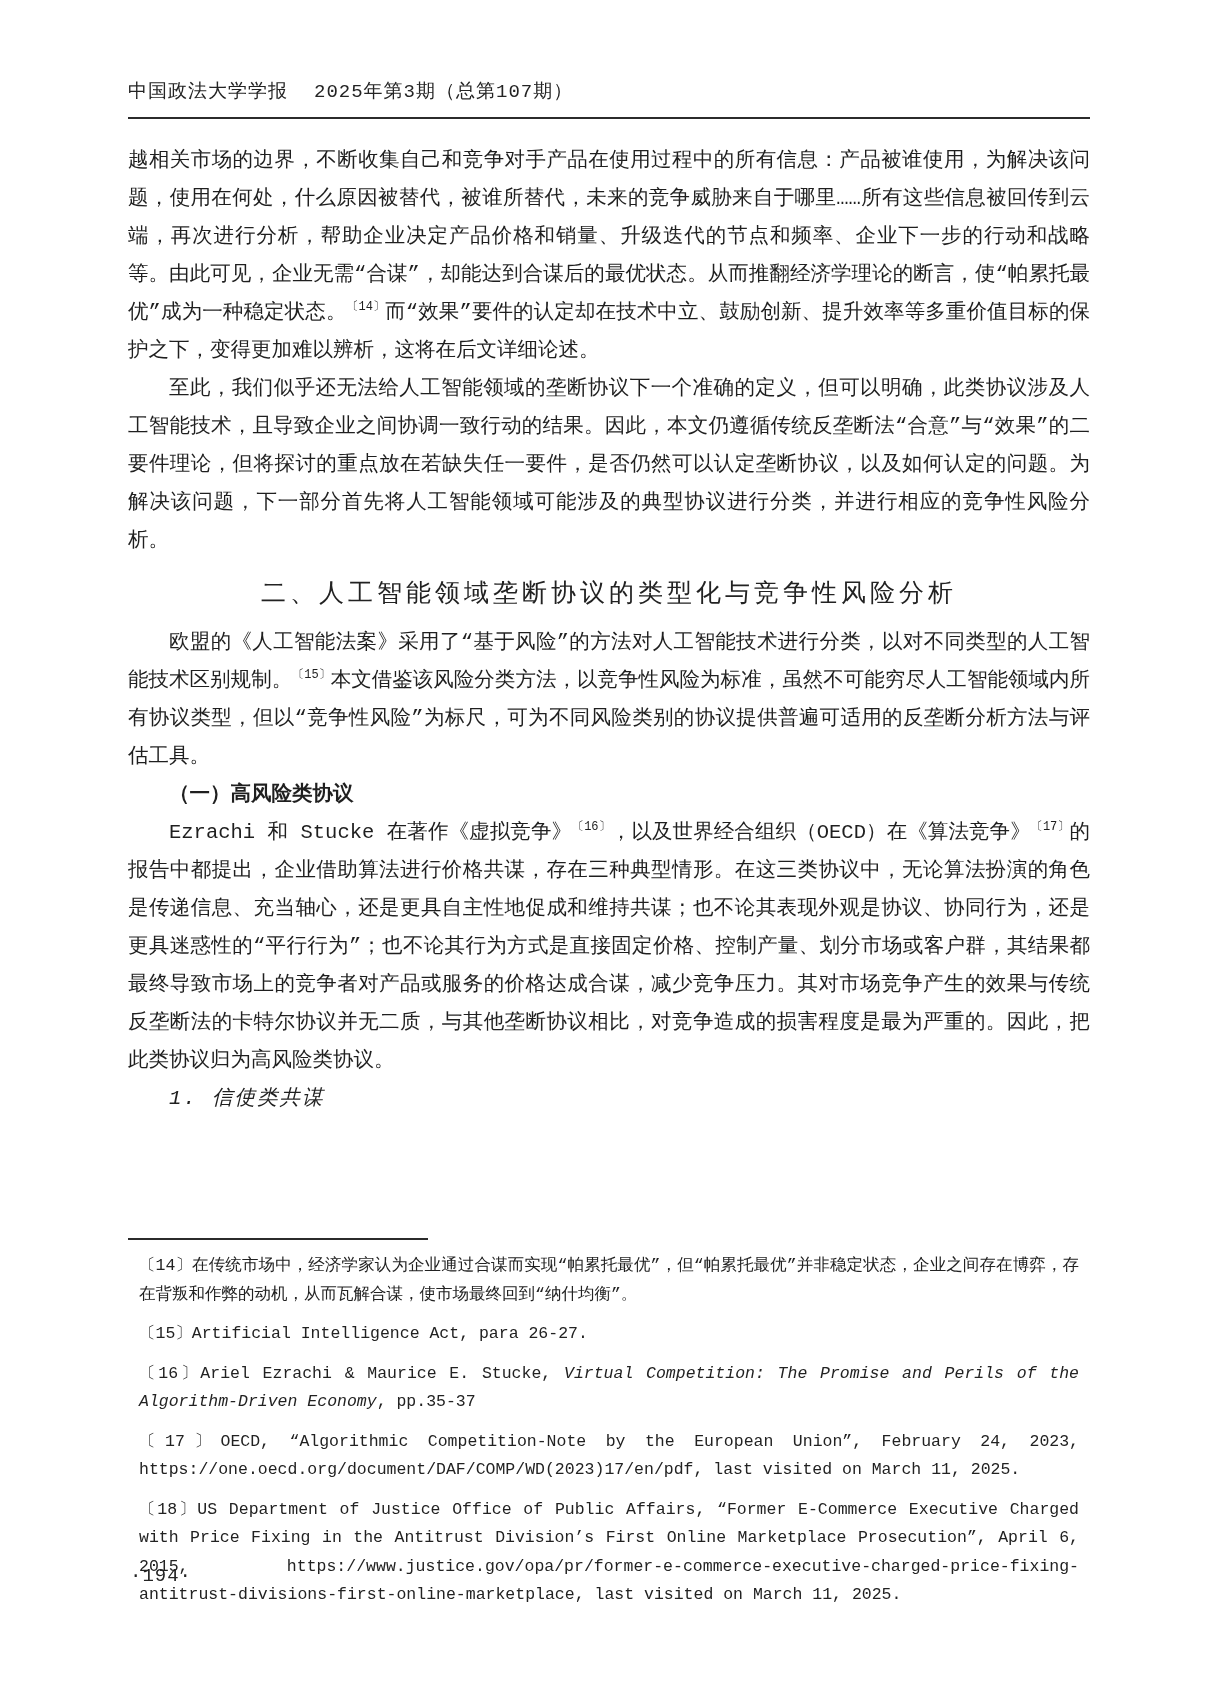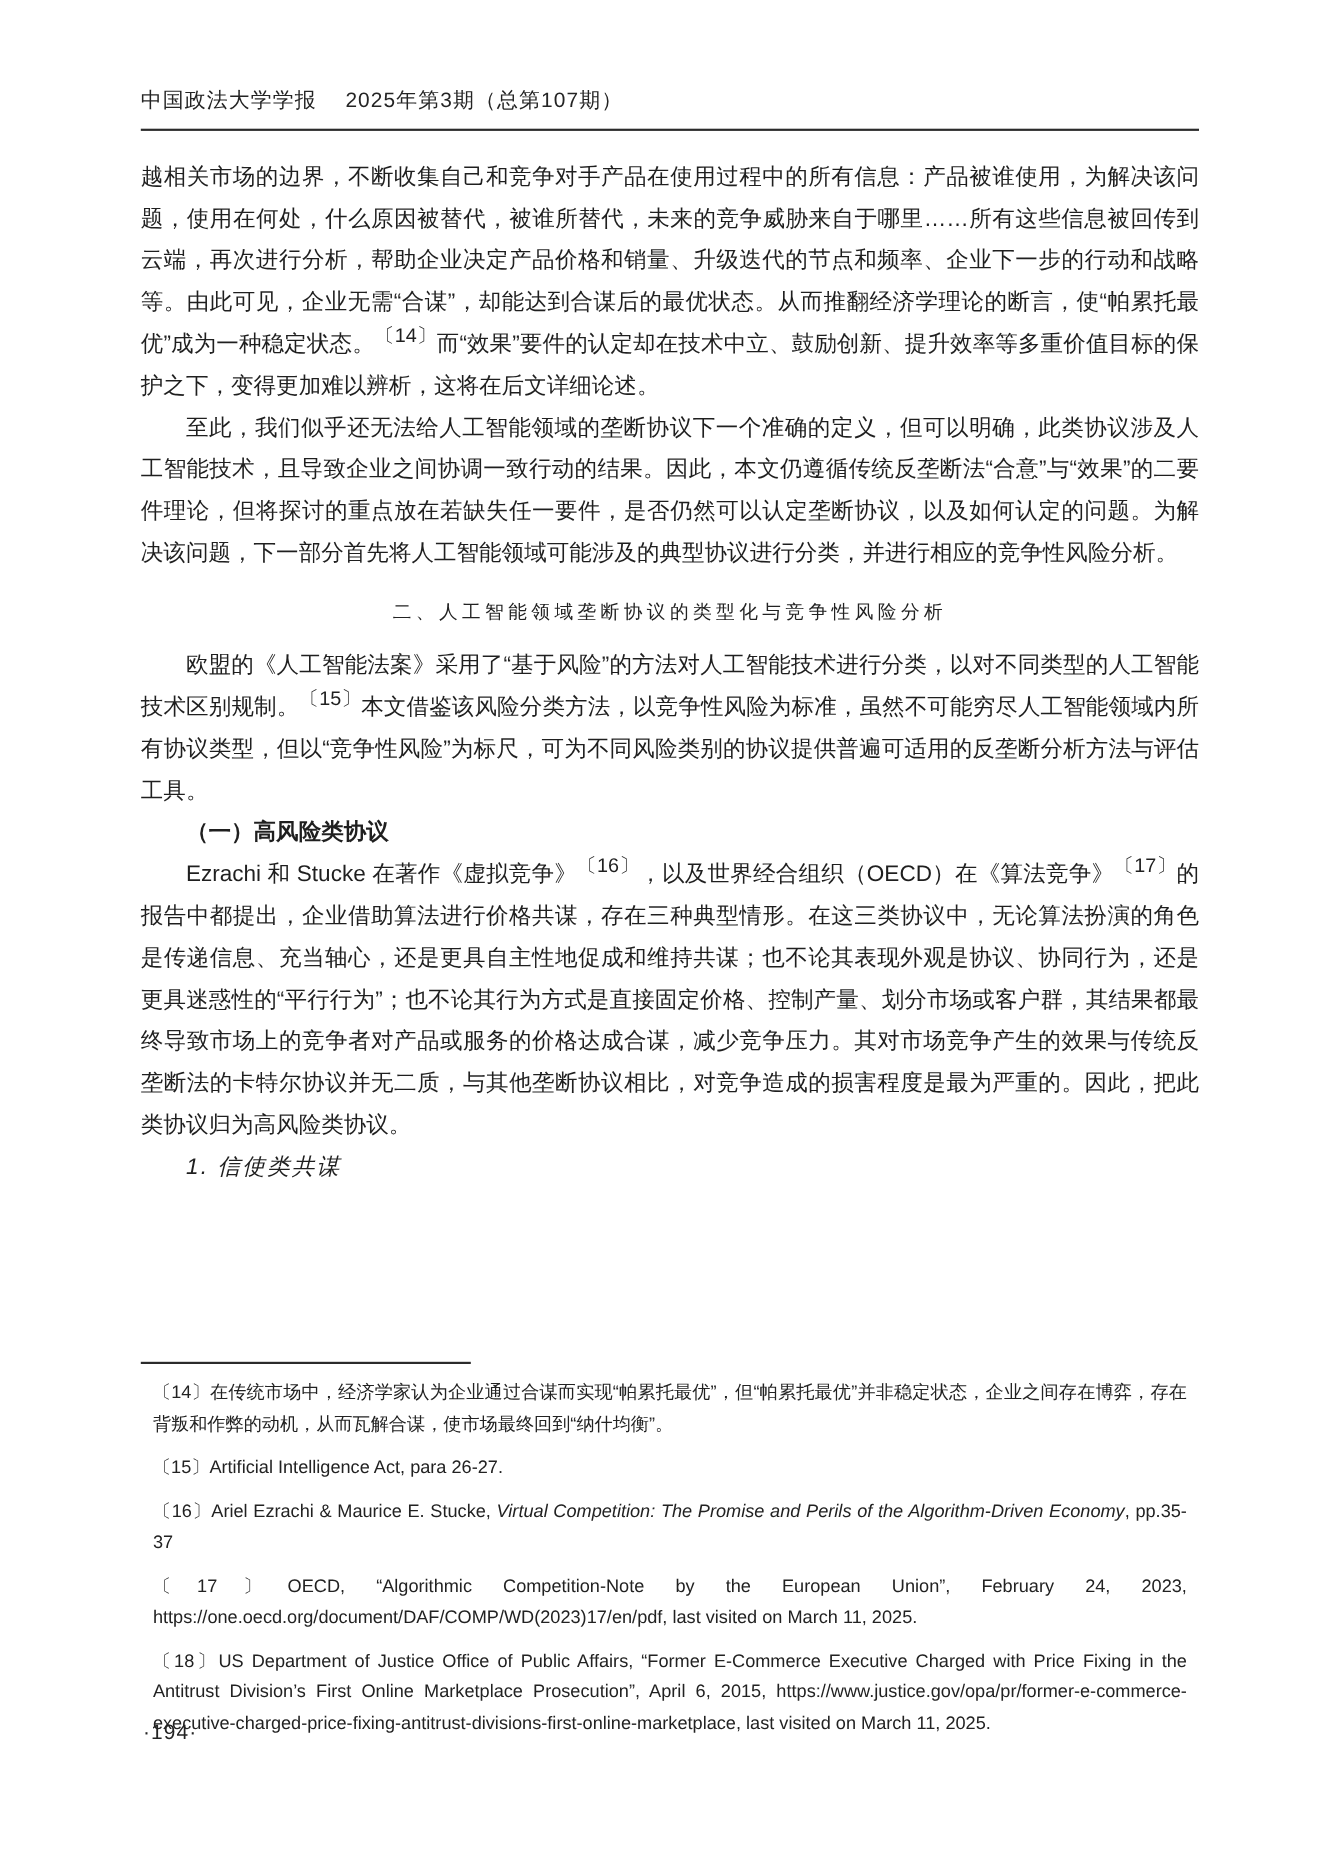--- a/index.html
+++ b/index.html
@@ -1,49 +1,49 @@
 <!DOCTYPE html>
 <html lang="zh"><head>
 <meta charset="utf-8">
 <style>
   html,body { margin:0; padding:0; }
   .page {
     position:relative;
     width:1217px; height:1689px;
     background:#ffffff;
     color:#1f1f1f;
-    font-family:Liberation Sans, sans-serif;
+    font-family:Liberation Mono, monospace;
     overflow:hidden;
   }
   .header {
     position:absolute; top:78px; left:128px; right:127px;
     font-size:19px; color:#242424;
     border-bottom:2px solid #2b2b2b;
     padding-bottom:13px;
     display:flex; align-items:baseline; gap:26px;
     letter-spacing:1px;
   }
   .article {
     position:absolute; top:142px; left:128px; right:127px;
     font-size:20.5px; line-height:38px;
     text-align:justify;
   }
   .article p { margin:0; }
   .article p.indent { text-indent:2em; }
   .section-heading {
     text-align:center;
-    font-size:17px;
+    font-size:25px;
     letter-spacing:4px;
     margin:16px 0 10px 0 !important;
     color:#222;
   }
   .subsection-heading { font-weight:bold; text-indent:2em; }
   .numbered-heading { font-style:italic; text-indent:2em; letter-spacing:2px; }
   sup.fnref {
-    font-size:18px;
+    font-size:12px;
     vertical-align:super;
     line-height:0;
     letter-spacing:0;
   }
   .footnote-area {
     position:absolute; top:1238px; left:128px; right:127px;
     font-size:16.5px; line-height:28.5px;
     text-align:justify; color:#222;
   }
   .fn-rule {

